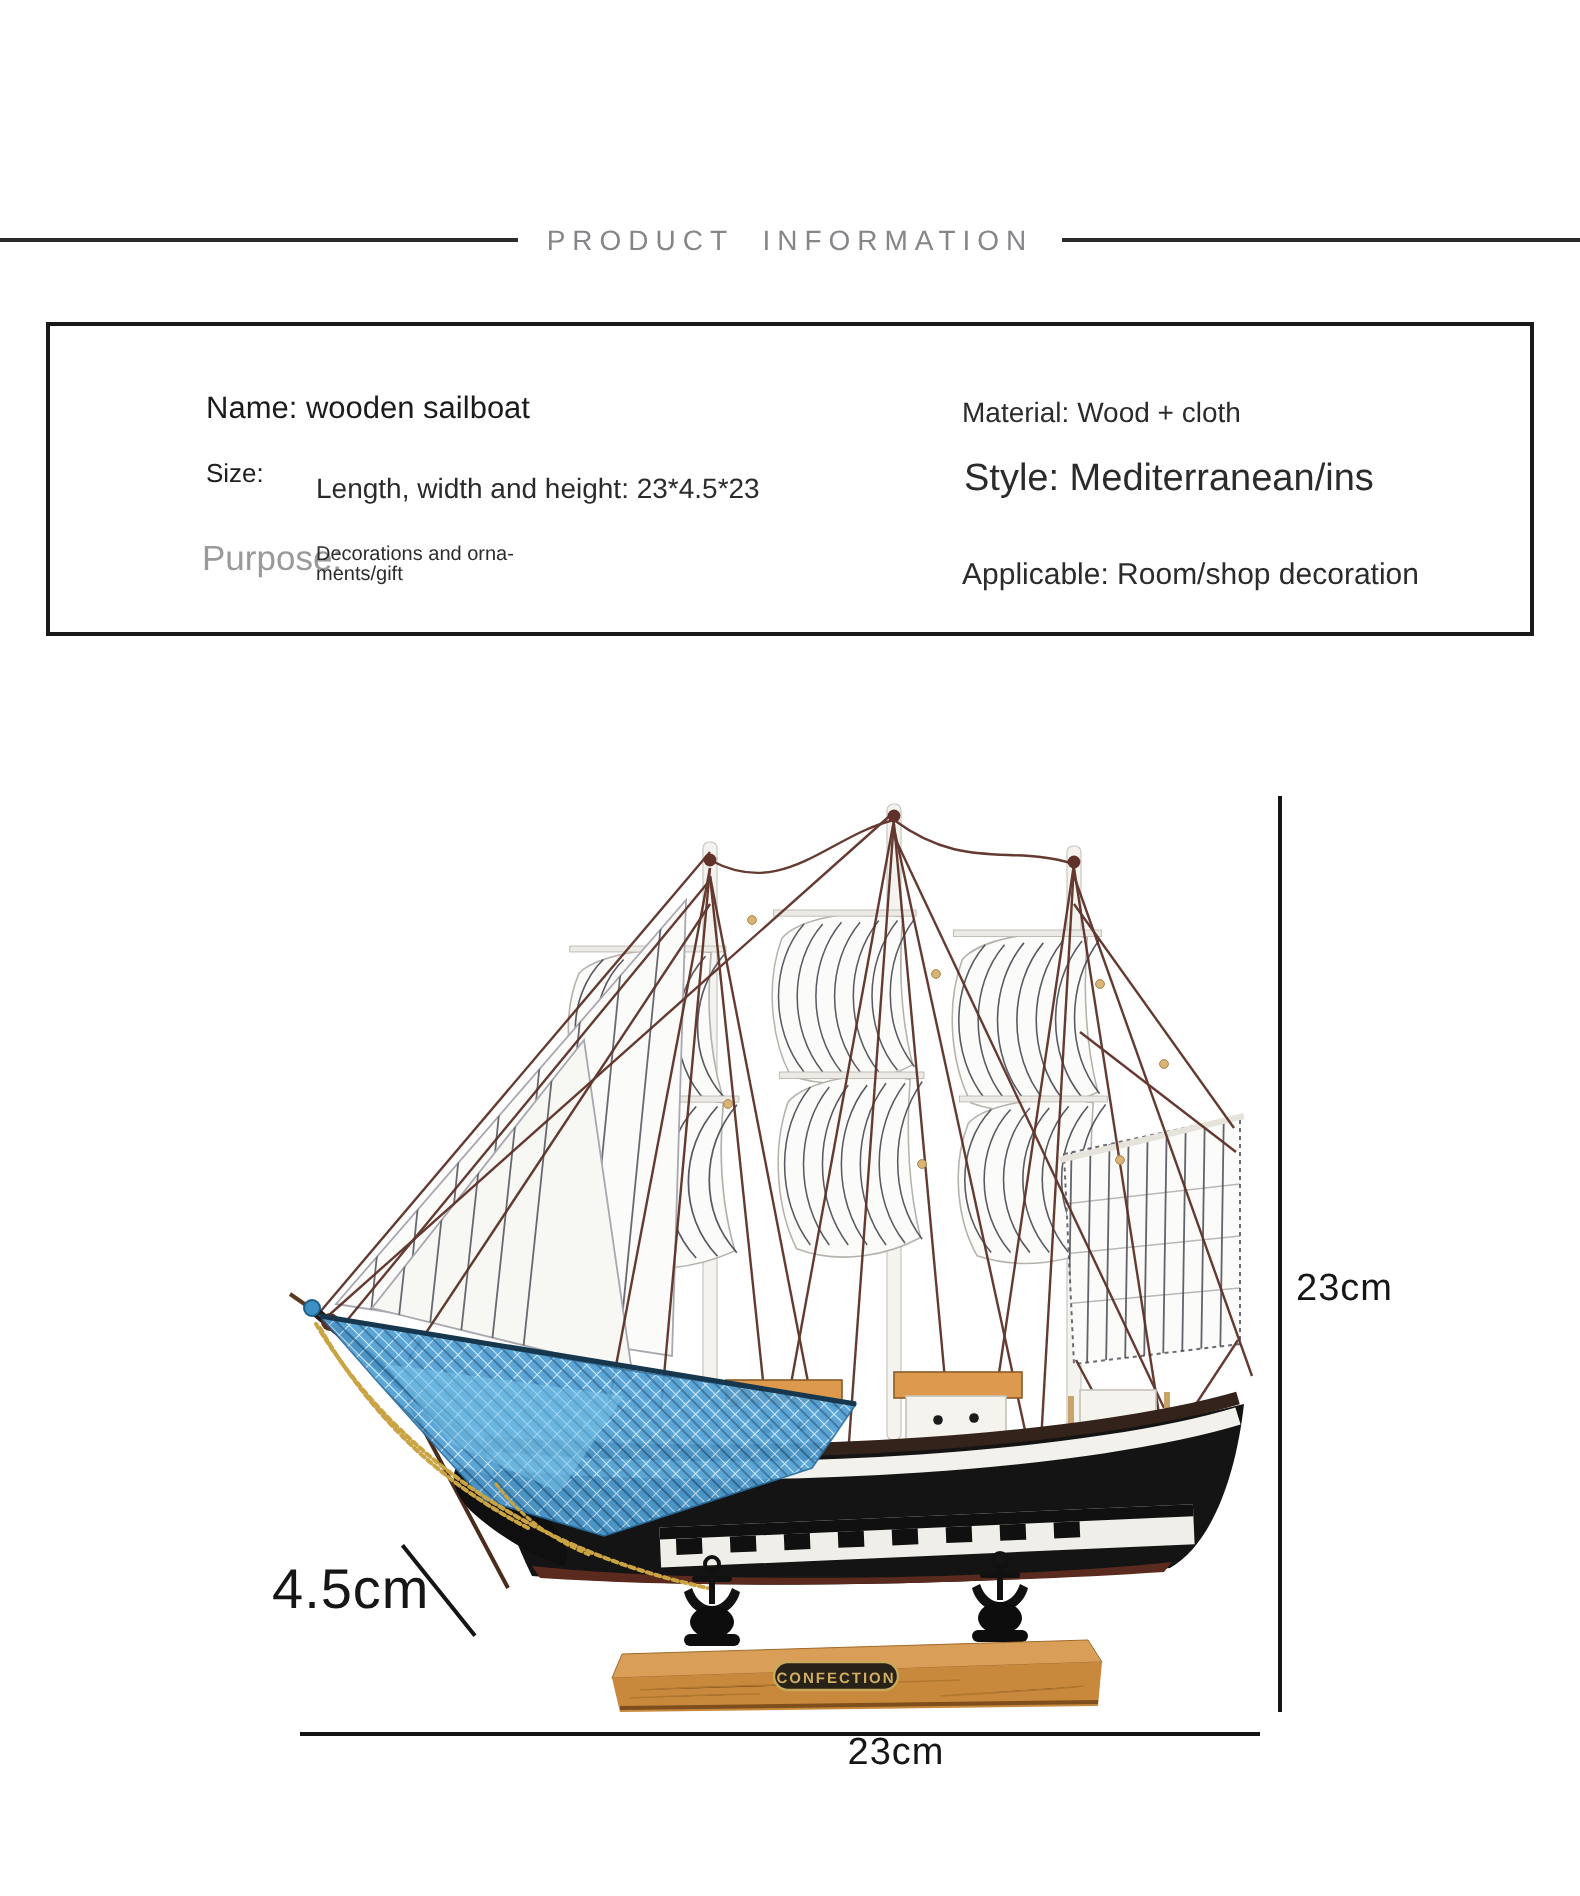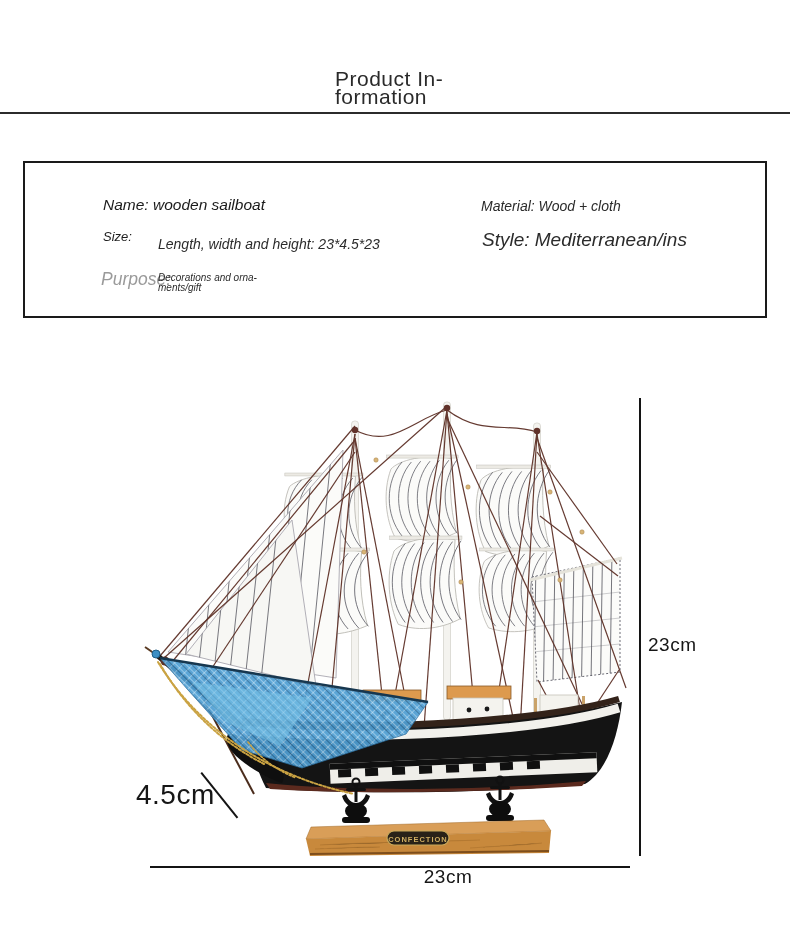--- a/index.html
+++ b/index.html
@@ -7,21 +7,21 @@
         font-family:"Liberation Sans",sans-serif;color:#222;}
   
   .title{position:absolute;left:335px;top:70px;font-size:21px;line-height:18px;
          color:#2a2a2a;letter-spacing:.5px;}
   .subtitle-row{position:absolute;left:0;top:112px;width:790px;display:flex;align-items:center;}
   .subtitle-row .rule{flex:1;height:2px;background:#2b2b2b;}
   .subtitle{padding:0 14px;font-size:14px;letter-spacing:3.5px;word-spacing:7px;color:#85858a;white-space:nowrap;}
   
   .spec-box{position:absolute;left:23px;top:161px;width:744px;height:157px;
             border:2px solid #1a1a1a;box-sizing:border-box;}
-  .spec{position:absolute;white-space:nowrap;color:#2b2b2b;font-style:italic;}
+  .spec{position:absolute;white-space:nowrap;color:#2b2b2b;}
   .s-name{left:78px;top:33px;font-size:15.5px;color:#1b1b1b;}
   .s-material{left:456px;top:35px;font-size:14px;}
   .s-sizelabel{left:78px;top:66px;font-size:13px;color:#1e1e1e;}
   .s-sizevalue{left:133px;top:73px;font-size:14px;}
   .s-style{left:457px;top:66px;font-size:19px;}
   .s-purposelabel{left:76px;top:106px;font-size:17.5px;color:#9a9a9a;}
   .s-purposevalue{left:133px;top:110px;font-size:10px;line-height:9.5px;white-space:nowrap;}
   .s-applicable{left:456px;top:116px;font-size:15px;}
   
   .boat-svg{position:absolute;left:130px;top:390px;width:520px;height:480px;}
@@ -33,40 +33,38 @@
   .dim-label{position:absolute;font-size:19px;color:#161616;letter-spacing:.5px;}
   .lbl-height{left:648px;top:634px;}
   .lbl-width{left:136px;top:779px;font-size:28px;}
   .lbl-length{left:403px;top:866px;width:90px;text-align:center;}
 </style>
 </head>
 <body>
 
 <div class="page">
 
-  <div class="title">
-    <div>Product In-</div>
-    <div>formation</div>
-  </div>
   <div class="subtitle-row">
     <div class="rule"></div>
+    <div class="subtitle">PRODUCT INFORMATION</div>
     <div class="rule"></div>
   </div>
 
   <div class="spec-box">
     <div class="spec s-name">Name: wooden sailboat</div>
     <div class="spec s-material">Material: Wood + cloth</div>
     <div class="spec s-sizelabel">Size:</div>
     <div class="spec s-sizevalue">Length, width and height: 23*4.5*23</div>
     <div class="spec s-style">Style: Mediterranean/ins</div>
     <div class="spec s-purposelabel">Purpose:</div>
     <div class="spec s-purposevalue">
       <div>Decorations and orna-</div>
       <div>ments/gift</div>
     </div>
+    <div class="spec s-applicable">Applicable: Room/shop decoration</div>
   </div>
 
   <svg class="boat-svg" viewBox="0 0 520 480">
     <defs>
       <pattern id="mesh" width="7" height="7" patternUnits="userSpaceOnUse" patternTransform="rotate(45)">
         <rect width="7" height="7" fill="#4f9fd4"></rect>
         <path d="M0,0 H7 M0,0 V7" stroke="#cfe9f8" stroke-width="1"></path>
         <path d="M0,3.5 H7" stroke="#1e4f74" stroke-width="0.6"></path>
       </pattern>
       <g id="sailproto">

